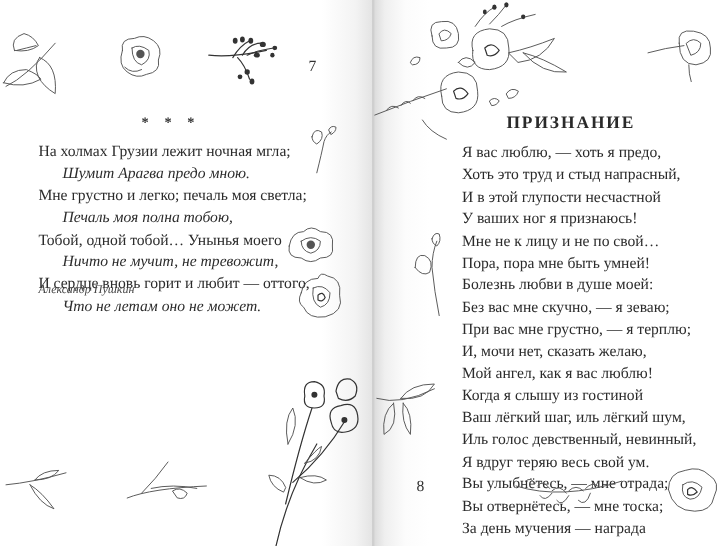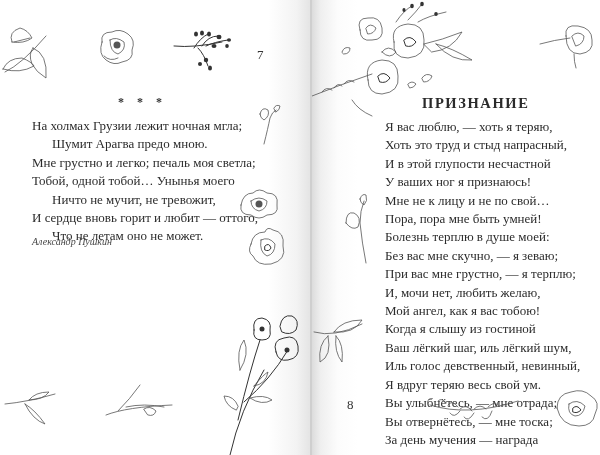--- a/index.html
+++ b/index.html
@@ -14,21 +14,21 @@
     .page-right { left: 312px; width: 288px;
       background: linear-gradient(to right, #dcdcdc 0%, #efefef 3%, #fcfcfc 9%, #ffffff 16%, #ffffff 100%); }
     .gutter { position: absolute; left: 310px; top: 0; width: 3px; height: 455px; background: #cfcfcf; }
 
     .page-number { position: absolute; font-family: "Liberation Serif", serif; font-size: 13px; color: #333; }
 
     .stars { position: absolute; left: 118px; top: 95px; font-size: 12px; letter-spacing: 5px; font-family: "Liberation Serif", serif; font-weight: bold; color: #333; }
 
     .poem { position: absolute; font-family: "Liberation Serif", serif; font-size: 13px; line-height: 18.4px; color: #2b2b2b; white-space: nowrap; }
     .poem-line { display: block; }
-    .poem-line.indent { padding-left: 20px; }
+    .poem-line.indent { padding-left: 20px; font-style: italic; }
 
     .author { position: absolute; left: 32px; top: 236px; font-family: "Liberation Serif", serif; font-style: italic; font-size: 10px; color: #444; }
 
     .title { position: absolute; left: 422px; top: 95px; font-family: "Liberation Serif", serif; font-weight: bold; font-size: 14.5px; letter-spacing: 1.6px; color: #2a2a2a; }
 
     .illus { position: absolute; }
     .illus svg { display: block; overflow: visible; }
     .ink { fill: none; stroke: #555; stroke-width: 0.8; stroke-linecap: round; stroke-linejoin: round; }
     .ink-dark { fill: none; stroke: #333; stroke-width: 1; stroke-linecap: round; stroke-linejoin: round; }
     .dot { fill: #333; stroke: none; }
@@ -80,20 +80,21 @@
         <ellipse class="dot" cx="38" cy="40" rx="2" ry="2.5"></ellipse>
       </svg>
     </div>
 
     <div class="stars">* * *</div>
 
     <div class="poem" style="left:32px; top:117px;">
       <span class="poem-line">На холмах Грузии лежит ночная мгла;</span>
       <span class="poem-line indent">Шумит Арагва предо мною.</span>
       <span class="poem-line">Мне грустно и легко; печаль моя светла;</span>
+      <span class="poem-line indent">Печаль моя полна тобою,</span>
       <span class="poem-line">Тобой, одной тобой… Унынья моего</span>
       <span class="poem-line indent">Ничто не мучит, не тревожит,</span>
       <span class="poem-line">И сердце вновь горит и любит — оттого,</span>
       <span class="poem-line indent">Что не летам оно не может.</span>
     </div>
 
     <div class="author">Александр Пушкин</div>
 
     <div class="illus" style="left:256px; top:104px;">
       <svg width="26" height="40" viewBox="0 0 26 40">
@@ -188,31 +189,31 @@
         <path class="ink" d="M0 20 Q14 16 30 14"></path>
         <path class="ink" d="M26 12 Q24 0 38 2 Q52 4 52 16 Q54 28 40 30 Q26 30 26 12 Z"></path>
         <path class="ink" d="M32 12 Q38 6 44 12 Q44 20 36 22 Z"></path>
         <path class="ink" d="M34 30 Q34 38 36 44"></path>
       </svg>
     </div>
 
     <div class="title" style="left:110px;">ПРИЗНАНИЕ</div>
 
     <div class="poem" style="left:73px; top:118px;">
-      <span class="poem-line">Я вас люблю, — хоть я теряю,</span>
+      <span class="poem-line">Я вас люблю, — хоть я предо,</span>
       <span class="poem-line">Хоть это труд и стыд напрасный,</span>
       <span class="poem-line">И в этой глупости несчастной</span>
       <span class="poem-line">У ваших ног я признаюсь!</span>
       <span class="poem-line">Мне не к лицу и не по свой…</span>
       <span class="poem-line">Пора, пора мне быть умней!</span>
-      <span class="poem-line">Болезнь терплю в душе моей:</span>
+      <span class="poem-line">Болезнь любви в душе моей:</span>
       <span class="poem-line">Без вас мне скучно, — я зеваю;</span>
       <span class="poem-line">При вас мне грустно, — я терплю;</span>
-      <span class="poem-line">И, мочи нет, любить желаю,</span>
-      <span class="poem-line">Мой ангел, как я вас тобою!</span>
+      <span class="poem-line">И, мочи нет, сказать желаю,</span>
+      <span class="poem-line">Мой ангел, как я вас люблю!</span>
       <span class="poem-line">Когда я слышу из гостиной</span>
       <span class="poem-line">Ваш лёгкий шаг, иль лёгкий шум,</span>
       <span class="poem-line">Иль голос девственный, невинный,</span>
       <span class="poem-line">Я вдруг теряю весь свой ум.</span>
       <span class="poem-line">Вы улыбнётесь, — мне отрада;</span>
       <span class="poem-line">Вы отвернётесь, — мне тоска;</span>
       <span class="poem-line">За день мучения — награда</span>
 
     </div>
 

